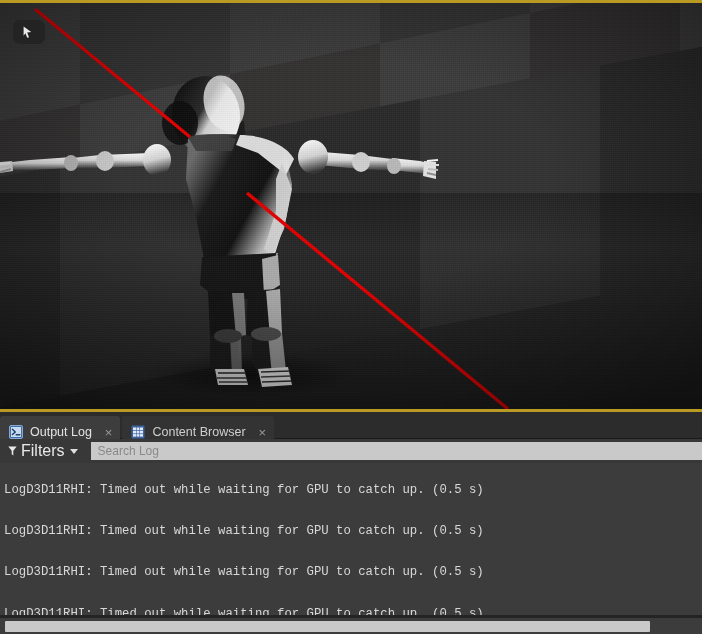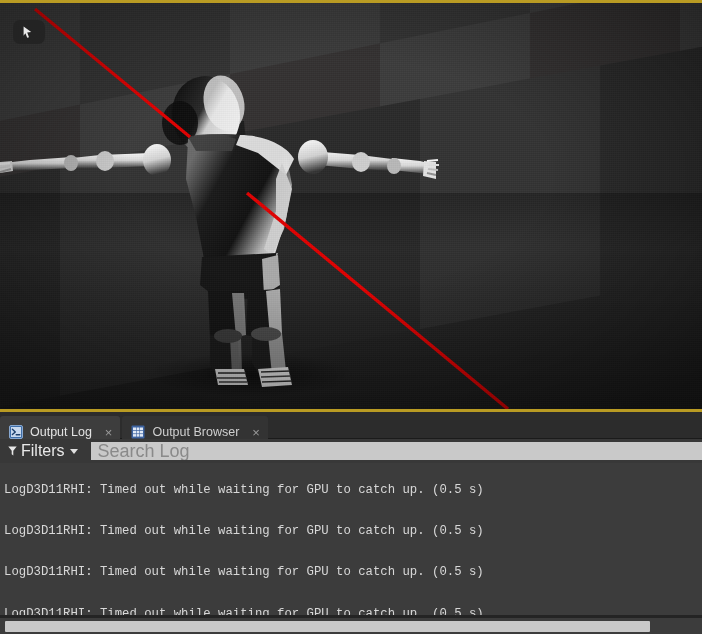--- a/index.html
+++ b/index.html
@@ -229,21 +229,21 @@
   }
   #search-log {
     flex: 1;
     height: 18px;
     margin: 0 0 0 6px;
     background: #c9c9c9;
     border: none;
     outline: none;
     padding: 0 7px;
     font-family: "Liberation Sans", sans-serif;
-    font-size: 18px;
+    font-size: 12px;
     color: #701a75;
   }
   #search-log::placeholder { color: #8a8a8a; }
 
   
   #log-output {
     position: relative;
     height: 152px;
     background: #3c3c3c;
     overflow: hidden;
@@ -449,21 +449,21 @@
           <rect x="5.6" y="2.5" width="2.8" height="2.6"></rect>
           <rect x="9" y="2.5" width="3" height="2.6"></rect>
           <rect x="2" y="5.8" width="3" height="2.6"></rect>
           <rect x="5.6" y="5.8" width="2.8" height="2.6"></rect>
           <rect x="9" y="5.8" width="3" height="2.6"></rect>
           <rect x="2" y="9.1" width="3" height="2.5"></rect>
           <rect x="5.6" y="9.1" width="2.8" height="2.5"></rect>
           <rect x="9" y="9.1" width="3" height="2.5"></rect>
         </g>
       </svg>
-      <span class="tab-label">Output Browser</span>
+      <span class="tab-label">Content Browser</span>
       <span class="tab-close">×</span>
     </div>
   </div>
 
   <div id="filter-bar">
 
     <div class="filter-btn">
       <svg class="funnel" viewBox="0 0 9 10">
         <path d="M0.3 0.6 H8.7 L5.3 4.7 V9.4 L3.7 8.3 V4.7 Z" fill="#e8e8e8"></path>
       </svg>

